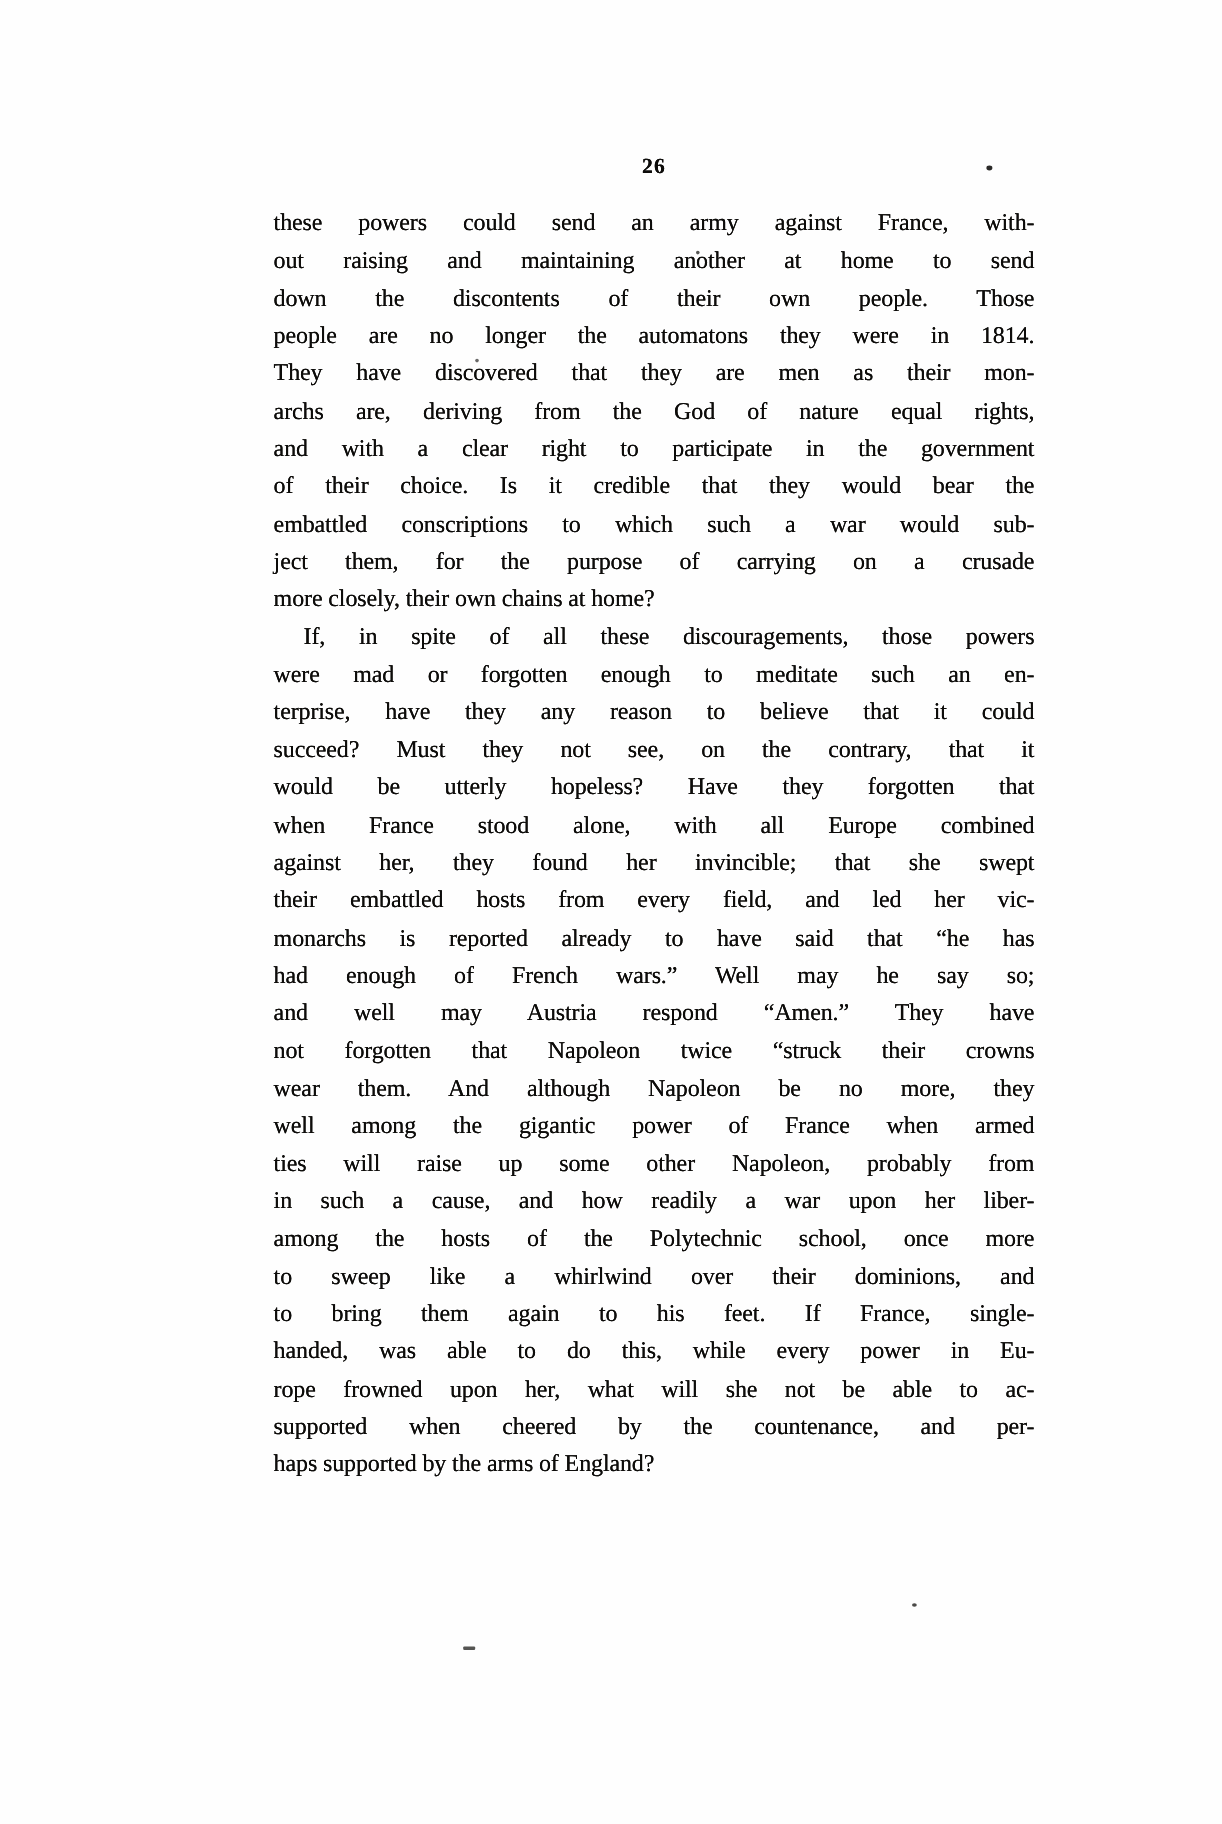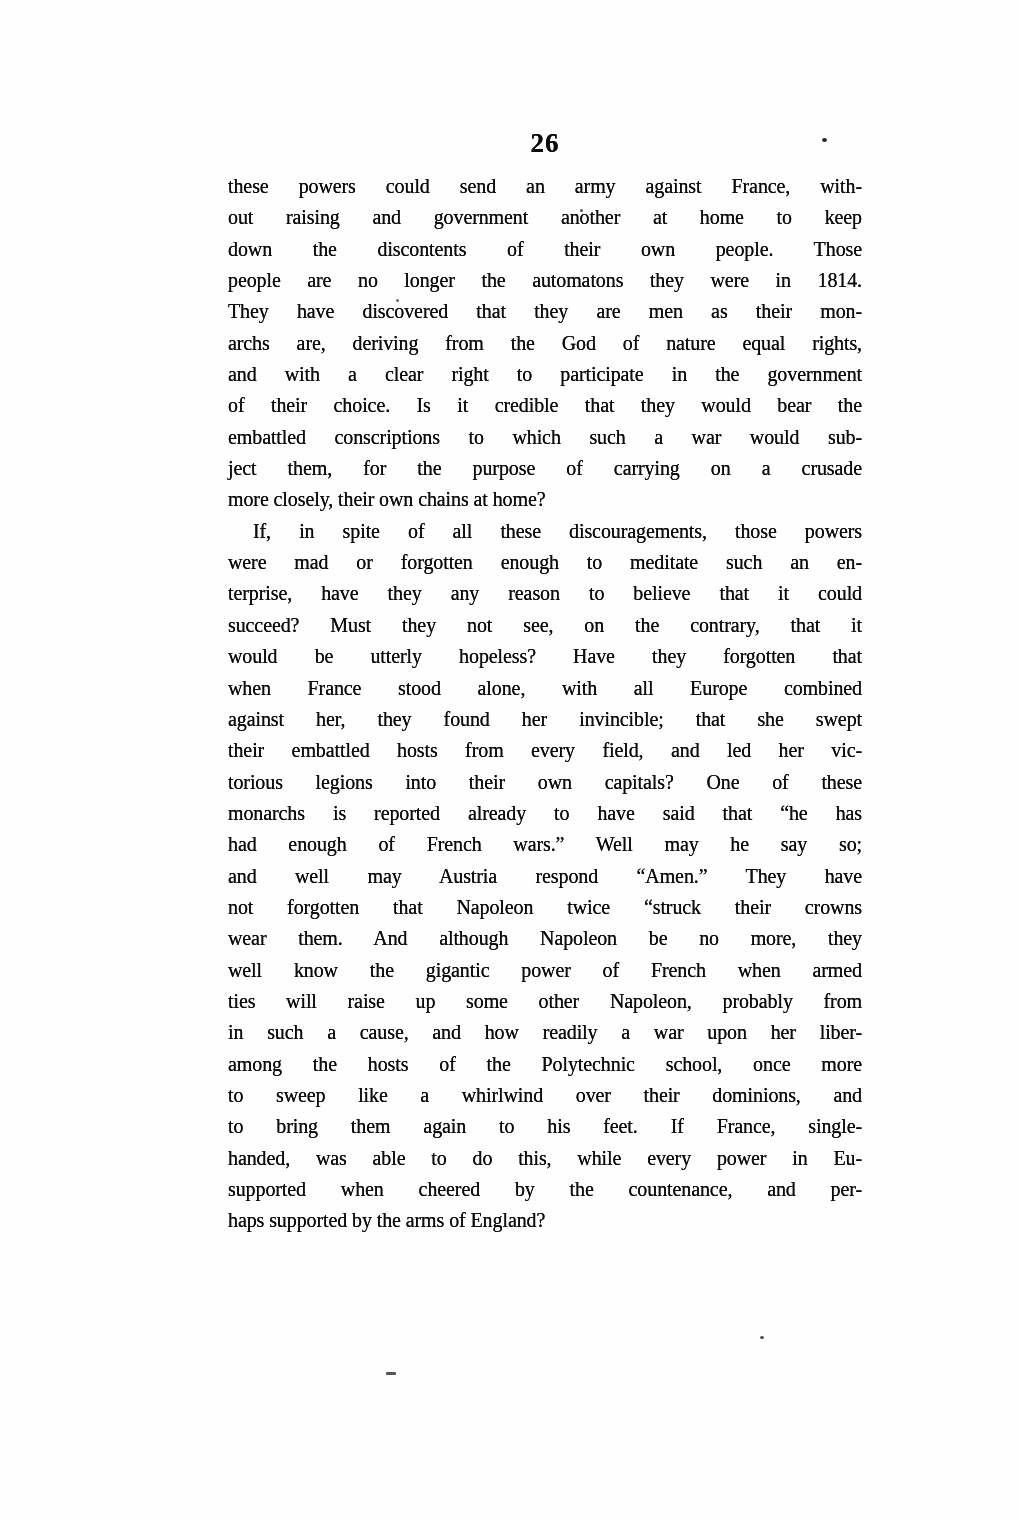--- a/index.html
+++ b/index.html
@@ -18,21 +18,21 @@
   .page {
     position: absolute;
     inset: 0;
   }
   .page-number {
     position: absolute;
     left: 228px;
     top: 128px;
     width: 634px;
     text-align: center;
-    font-size: 27px;
+    font-size: 18px;
     font-weight: 700;
     letter-spacing: 1px;
     text-shadow: 0 0 0.5px currentColor;
   }
   .text-block {
     position: absolute;
     left: 228px;
     top: 171px;
     width: 634px;
   }
@@ -64,51 +64,51 @@
   .speckle.s5 { left: 386px; top: 1372px; width: 10px; height: 3px; border-radius: 1px; opacity: .8; }
 </style>
 </head>
 <body>
 
 <div class="page">
   <div class="page-number">26</div>
 
   <div class="text-block">
       <div class="line">these powers could send an army against France, with-</div>
-      <div class="line">out raising and government another at home to keep</div>
+      <div class="line">out raising and maintaining another at home to send</div>
       <div class="line">down the discontents of their own people.  Those</div>
       <div class="line">people are no longer the automatons they were in 1814.</div>
       <div class="line">They have discovered that they are men as their mon-</div>
       <div class="line">archs are, deriving from the God of nature equal rights,</div>
       <div class="line">and with a clear right to participate in the government</div>
       <div class="line">of their choice.  Is it credible that they would bear the</div>
       <div class="line">embattled conscriptions to which such a war would sub-</div>
       <div class="line">ject them, for the purpose of carrying on a crusade</div>
       <div class="line last">more closely, their own chains at home?</div>
       <div class="line indent">If, in spite of all these discouragements, those powers</div>
       <div class="line">were mad or forgotten enough to meditate such an en-</div>
       <div class="line">terprise, have they any reason to believe that it could</div>
       <div class="line">succeed?  Must they not see, on the contrary, that it</div>
       <div class="line">would be utterly hopeless?  Have they forgotten that</div>
       <div class="line">when France stood alone, with all Europe combined</div>
       <div class="line">against her, they found her invincible; that she swept</div>
       <div class="line">their embattled hosts from every field, and led her vic-</div>
-      <div class="line">torious legions into their own capitals?  One of these</div>
       <div class="line">monarchs is reported already to have said that “he has</div>
       <div class="line">had enough of French wars.”  Well may he say so;</div>
       <div class="line">and well may Austria respond “Amen.”  They have</div>
       <div class="line">not forgotten that Napoleon twice “struck their crowns</div>
       <div class="line">wear them.  And although Napoleon be no more, they</div>
-      <div class="line">well know the gigantic power of French when armed</div>
+      <div class="line">well among the gigantic power of France when armed</div>
       <div class="line">ties will raise up some other Napoleon, probably from</div>
       <div class="line">in such a cause, and how readily a war upon her liber-</div>
       <div class="line">among the hosts of the Polytechnic school, once more</div>
       <div class="line">to sweep like a whirlwind over their dominions, and</div>
       <div class="line">to bring them again to his feet.  If France, single-</div>
       <div class="line">handed, was able to do this, while every power in Eu-</div>
+      <div class="line">rope frowned upon her, what will she not be able to ac-</div>
       <div class="line">supported when cheered by the countenance, and per-</div>
       <div class="line last">haps supported by the arms of England?</div>
     </div>
 
   <div class="speckle s1"></div>
   <div class="speckle s2"></div>
   <div class="speckle s3"></div>
   <div class="speckle s4"></div>
   <div class="speckle s5"></div>
 </div>

